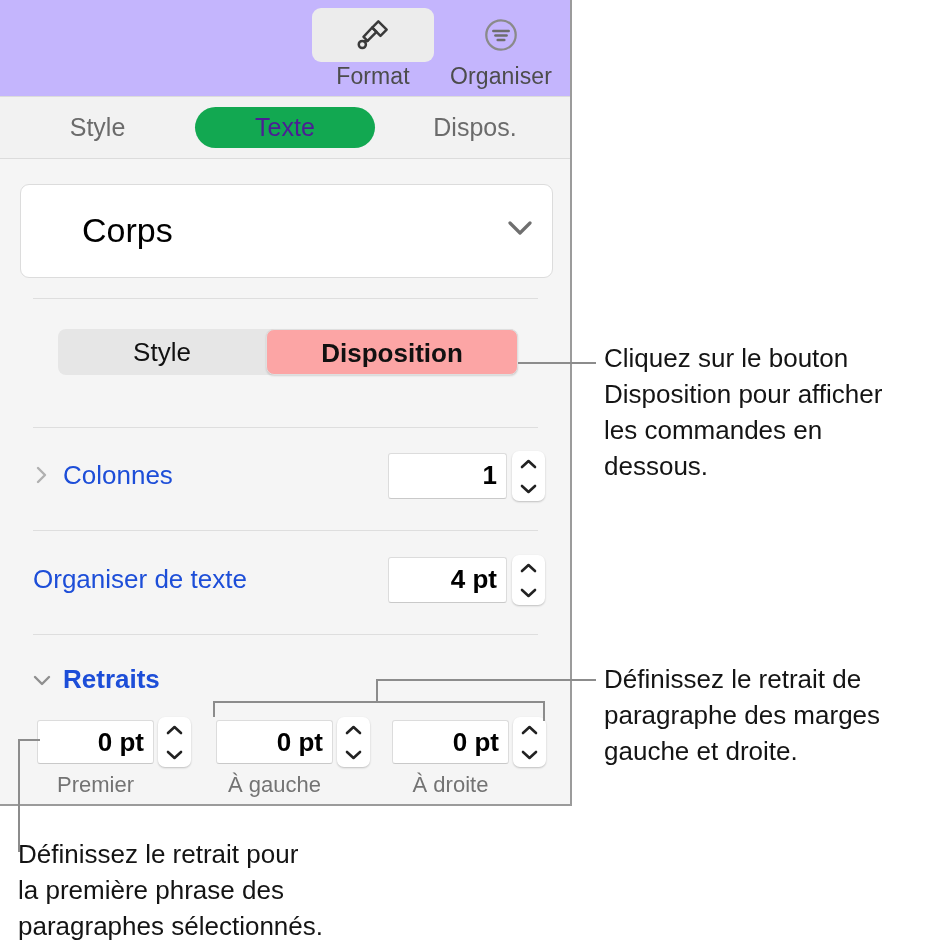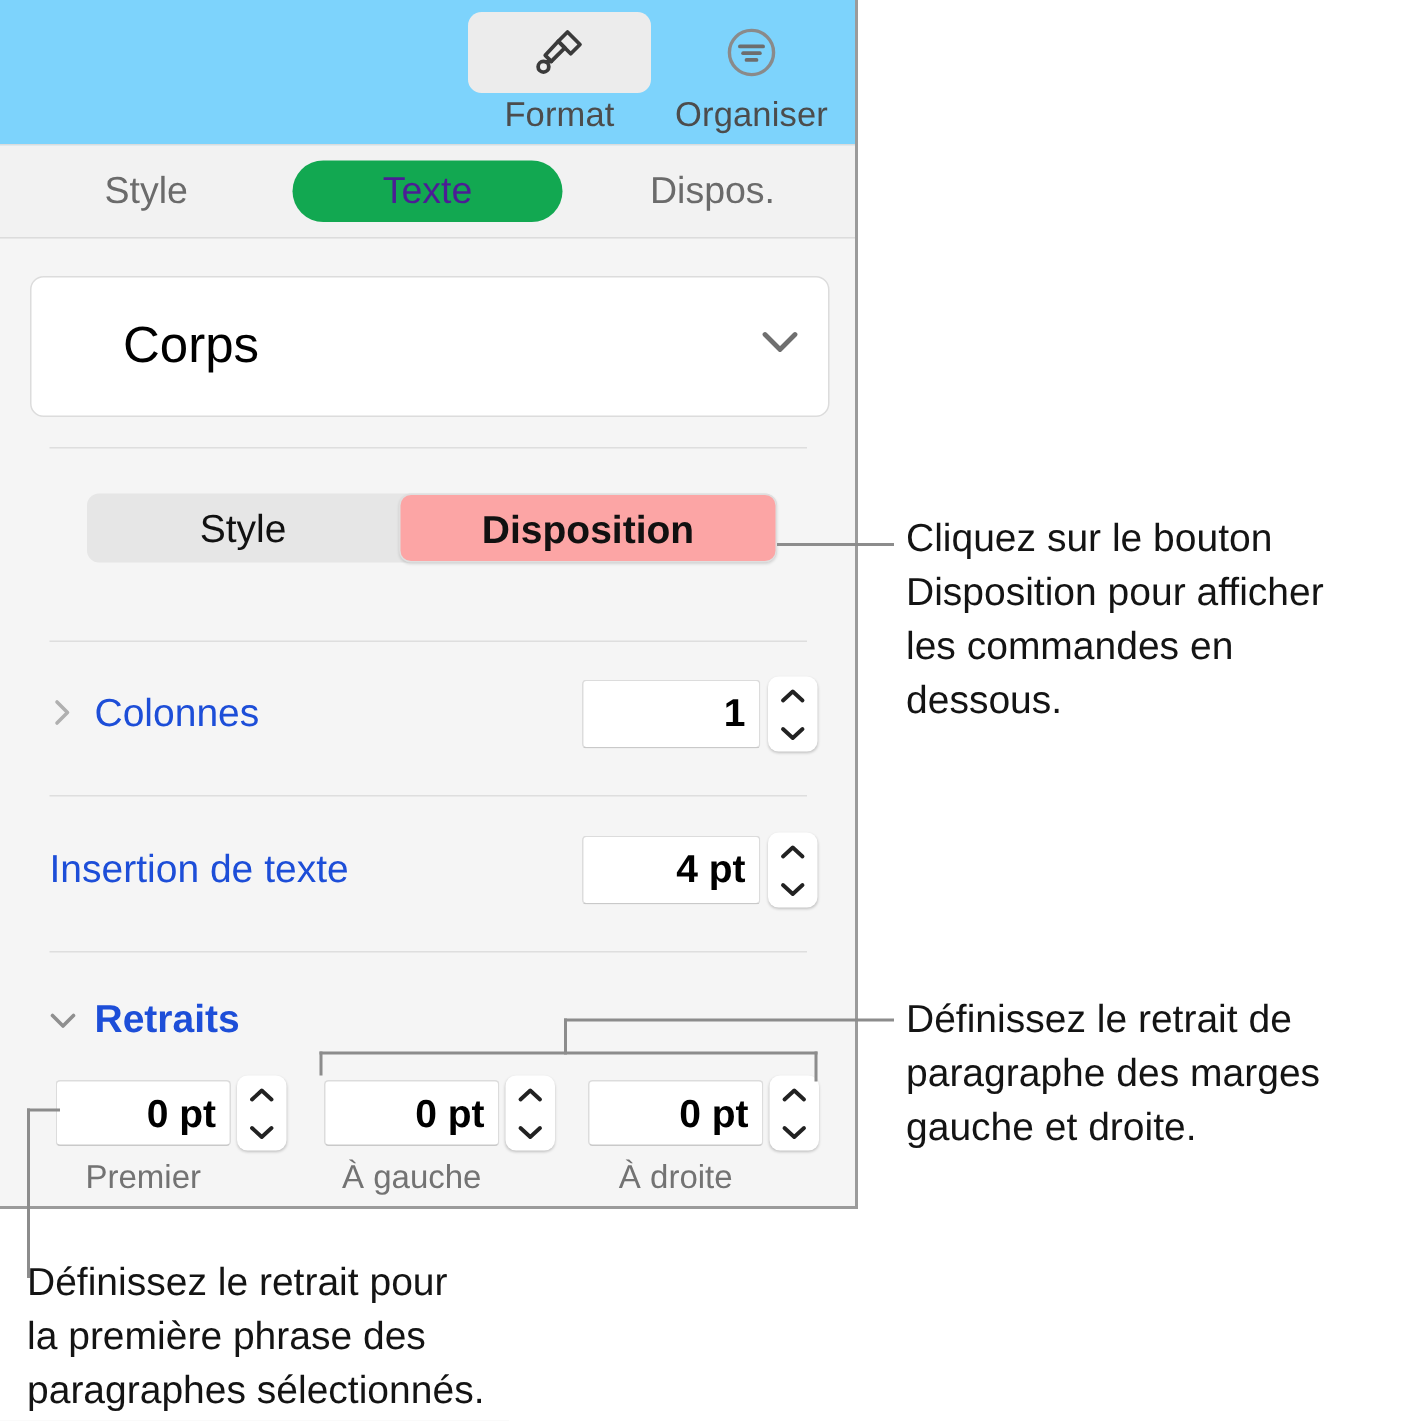--- a/index.html
+++ b/index.html
@@ -28,21 +28,21 @@
     border-bottom: 2px solid #9b9b9b;
     box-sizing: border-box;
   }
 
   
   .toolbar {
     position: absolute;
     left: 0; top: 0;
     width: 570px;
     height: 97px;
-    background: #7dd3fc;
+    background: #c4b5fd;
     border-bottom: 1px solid #dcdcdc;
     box-sizing: border-box;
   }
   .tool-btn {
     position: absolute;
     top: 8px;
     width: 122px;
     height: 82px;
     text-align: center;
     cursor: default;
@@ -314,21 +314,21 @@
       </div>
       <div class="sarrow dn">
         <svg width="19" height="12" viewBox="0 0 19 12">
           <polyline points="3,3 9.5,9 16,3" fill="none" stroke="#222" stroke-width="2.6" stroke-linecap="round" stroke-linejoin="round"></polyline>
         </svg>
       </div>
     </div>
 
     <div class="hr" style="top:371px"></div>
 
-    <div class="row-label" style="left:33px; top:405px">Insertion de texte</div>
+    <div class="row-label" style="left:33px; top:405px">Organiser de texte</div>
     <div class="numfield" style="left:388px; top:398px; width:119px; height:46px">
       <span>4 pt</span>
     </div>
     <div class="stepper" style="left:512px; top:396px">
       <div class="sarrow up">
         <svg width="19" height="12" viewBox="0 0 19 12">
           <polyline points="3,9 9.5,3 16,9" fill="none" stroke="#222" stroke-width="2.6" stroke-linecap="round" stroke-linejoin="round"></polyline>
         </svg>
       </div>
       <div class="sarrow dn">

